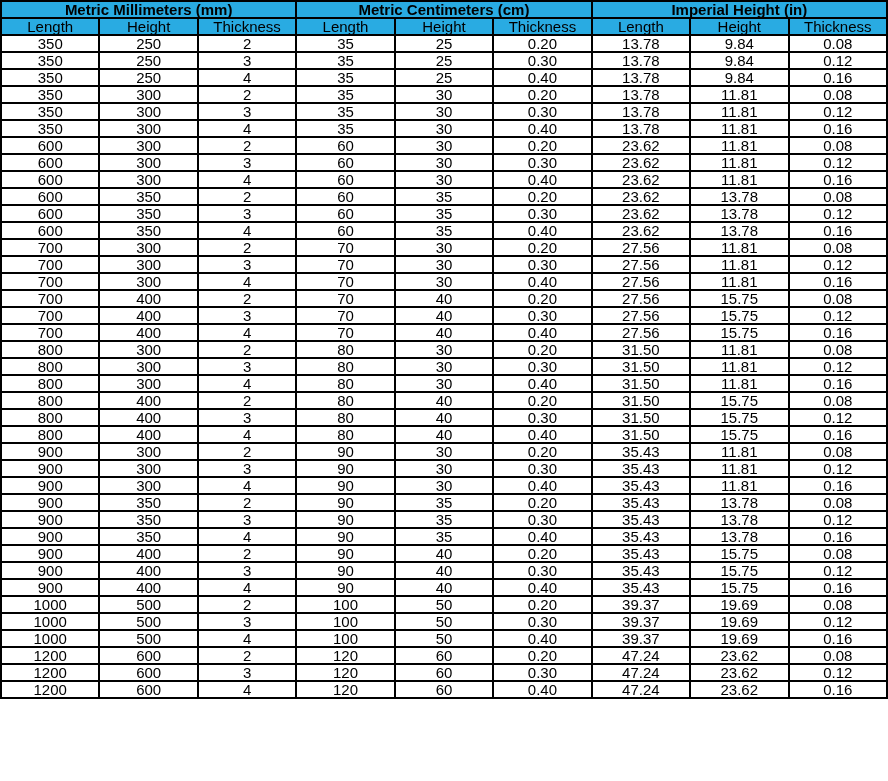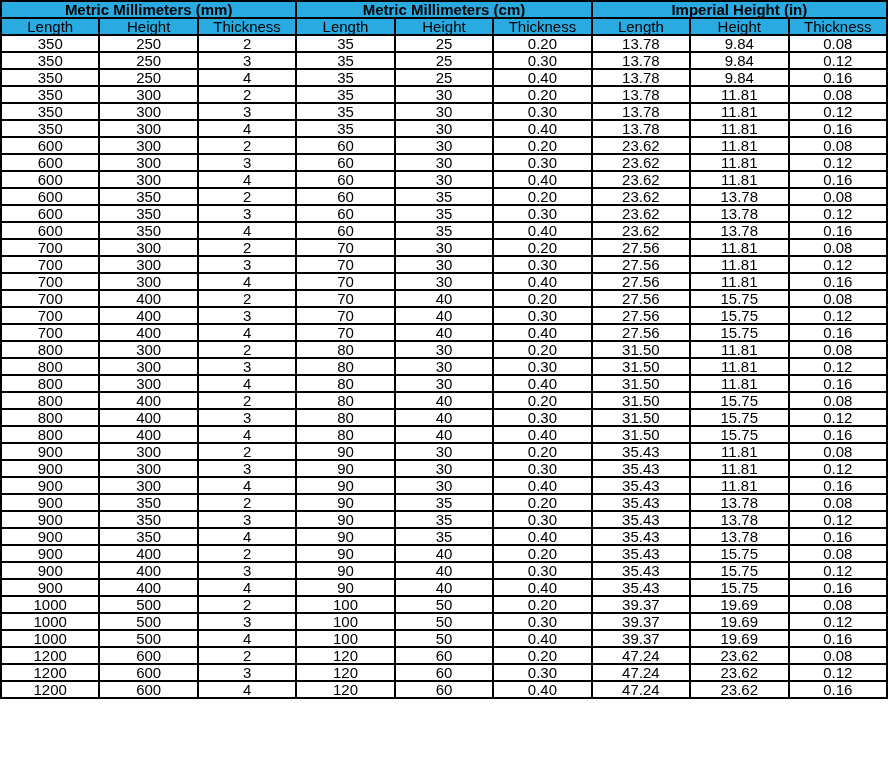--- a/index.html
+++ b/index.html
@@ -49,21 +49,21 @@
     font-weight: normal;
   }
 </style>
 </head>
 <body>
 
 <table class="conversion">
   <thead>
     <tr>
       <th class="group-title" colspan="3">Metric Millimeters (mm)</th>
-      <th class="group-title" colspan="3">Metric Millimeters (cm)</th>
+      <th class="group-title" colspan="3">Metric Centimeters (cm)</th>
       <th class="group-title" colspan="3">Imperial Height (in)</th>
     </tr>
     <tr id="col-header-row">
         <th class="col-header">Length</th>
         <th class="col-header">Height</th>
         <th class="col-header">Thickness</th>
         <th class="col-header">Length</th>
         <th class="col-header">Height</th>
         <th class="col-header">Thickness</th>
         <th class="col-header">Length</th>

